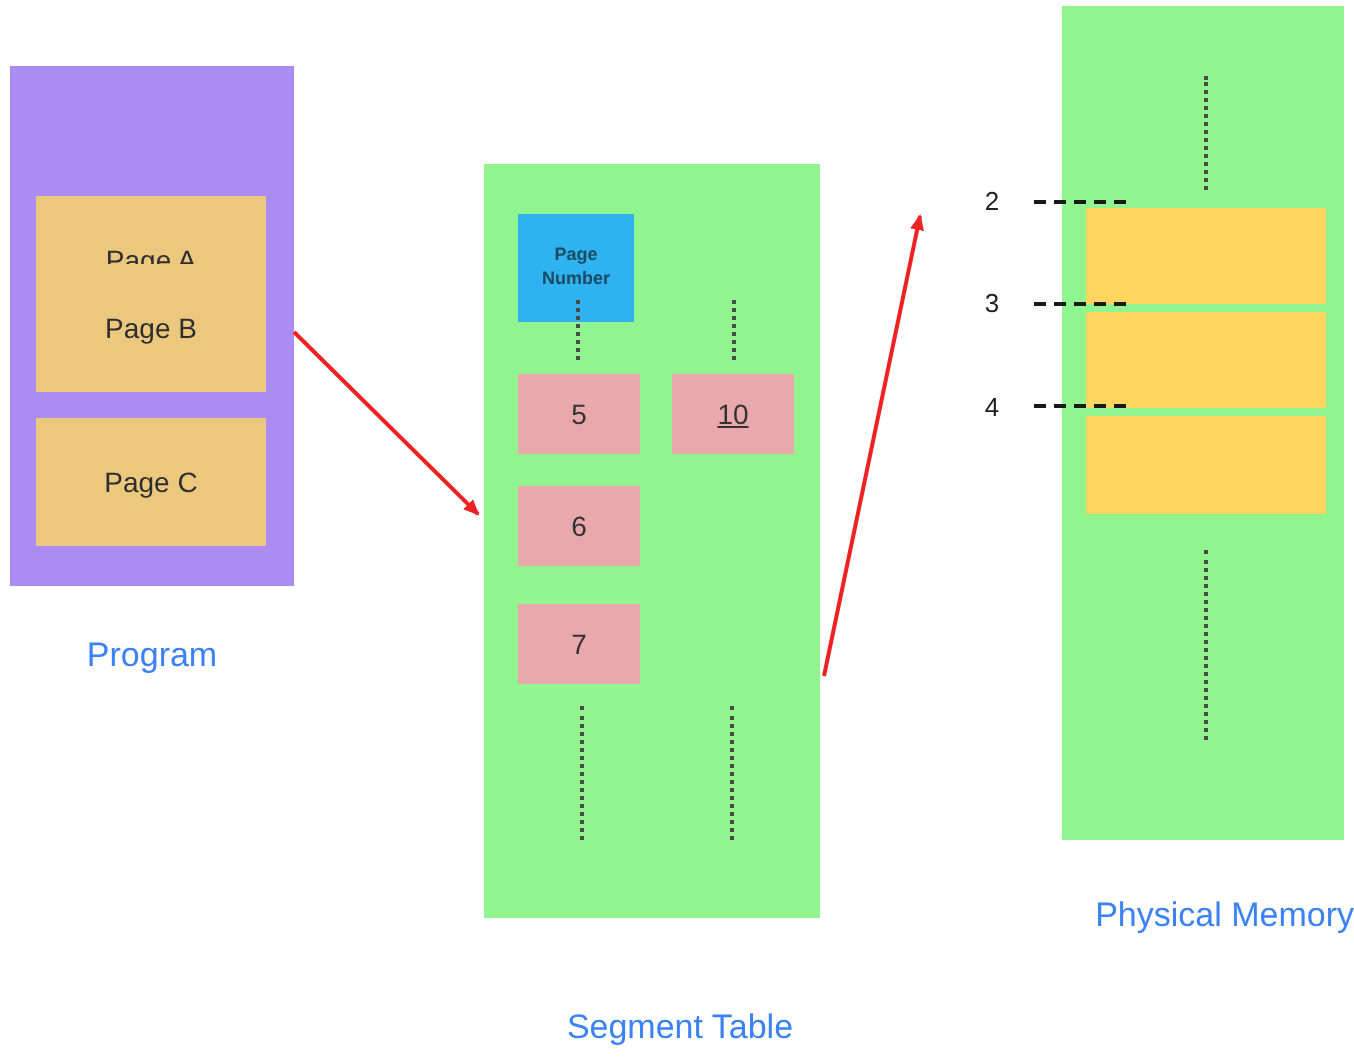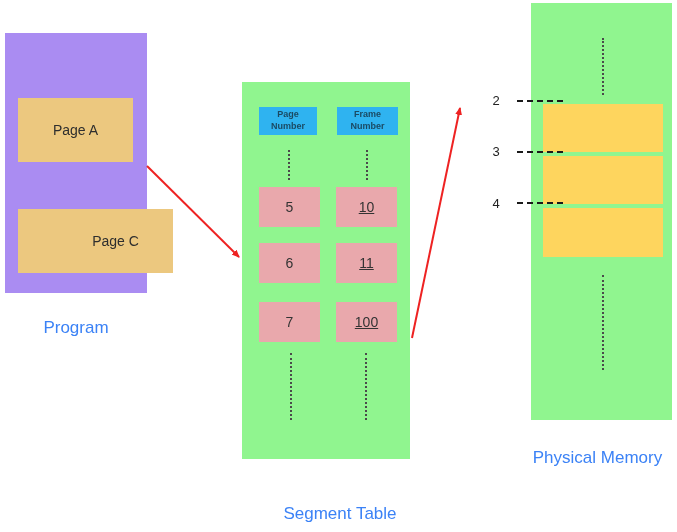--- a/index.html
+++ b/index.html
@@ -23,29 +23,29 @@
     background: #aa8cf2;
   }
   .page-box {
     left: 18px; width: 115px; height: 64px;
     background: #ecc87f;
     display: flex; align-items: center; justify-content: center;
     font-size: 14px; color: #2e2e2e;
   }
   .page-a { top: 54px; margin-top: 44px; }
   .page-b { top: 132px; }
-  .page-c { top: 209px; padding-left: 40px; }
+  .page-c { top: 209px; }
 
   
   .segment-box {
     left: 242px; top: 82px; width: 168px; height: 377px;
     background: #90f58f;
   }
   .header-cell {
-    top: 107px; height: 28px;
+    top: 107px; height: 54px;
     background: #2fb3f0;
     color: #1b4a63;
     display: flex; align-items: center; justify-content: center;
     text-align: center;
     font-size: 9px; line-height: 1.3; font-weight: 600;
     padding: 0 6px; box-sizing: border-box;
   }
   .header-col1 { left: 259px; width: 58px; }
   .header-col2 { left: 337px; width: 61px; }
 
@@ -101,56 +101,56 @@
   .fnum-1 { top: 93px; }
   .fnum-2 { top: 144px; }
   .fnum-3 { top: 196px; }
 
   
   .caption {
     font-size: 17px; color: #3b82f6; text-align: center;
   }
   .caption-program { left: 5px; top: 318px; width: 142px; }
   .caption-segment { left: 244px; top: 504px; width: 192px; }
-  .caption-memory  { left: 518px; top: 448px; width: 159px; }
+  .caption-memory  { left: 518px; top: 448px; width: 159px; text-align: right; }
 
   
   #arrow-layer {
     position: absolute; left: 0; top: 0;
     width: 677px; height: 532px;
     pointer-events: none;
   }
 </style>
 </head>
 <body>
 
 <div id="canvas">
 
   <div class="abs program-box"></div>
   <div class="abs page-box page-a">
     <span>Page A</span>
   </div>
+  <div class="abs page-box page-b">
+    <span>Page B</span>
+  </div>
   <div class="abs page-box page-c">
     <span>Page C</span>
   </div>
   <div class="abs caption caption-program">Program</div>
 
   <div class="abs segment-box"></div>
   <div class="abs header-cell header-col1">Page Number</div>
-  <div class="abs header-cell header-col2">Frame Number</div>
 
   <div class="abs vdots vdots-h1"></div>
   <div class="abs vdots vdots-h2"></div>
 
   <div class="abs pink-cell col1 row1">5</div>
   <div class="abs pink-cell col2 row1">10</div>
   <div class="abs pink-cell col1 row2">6</div>
-  <div class="abs pink-cell col2 row2">11</div>
   <div class="abs pink-cell col1 row3">7</div>
-  <div class="abs pink-cell col2 row3">100</div>
 
   <div class="abs vdots vdots-b1"></div>
   <div class="abs vdots vdots-b2"></div>
 
   <div class="abs caption caption-segment">Segment Table</div>
 
   <div class="abs memory-box"></div>
   <div class="abs vdots vdots-m1"></div>
   <div class="abs vdots vdots-m2"></div>
 

